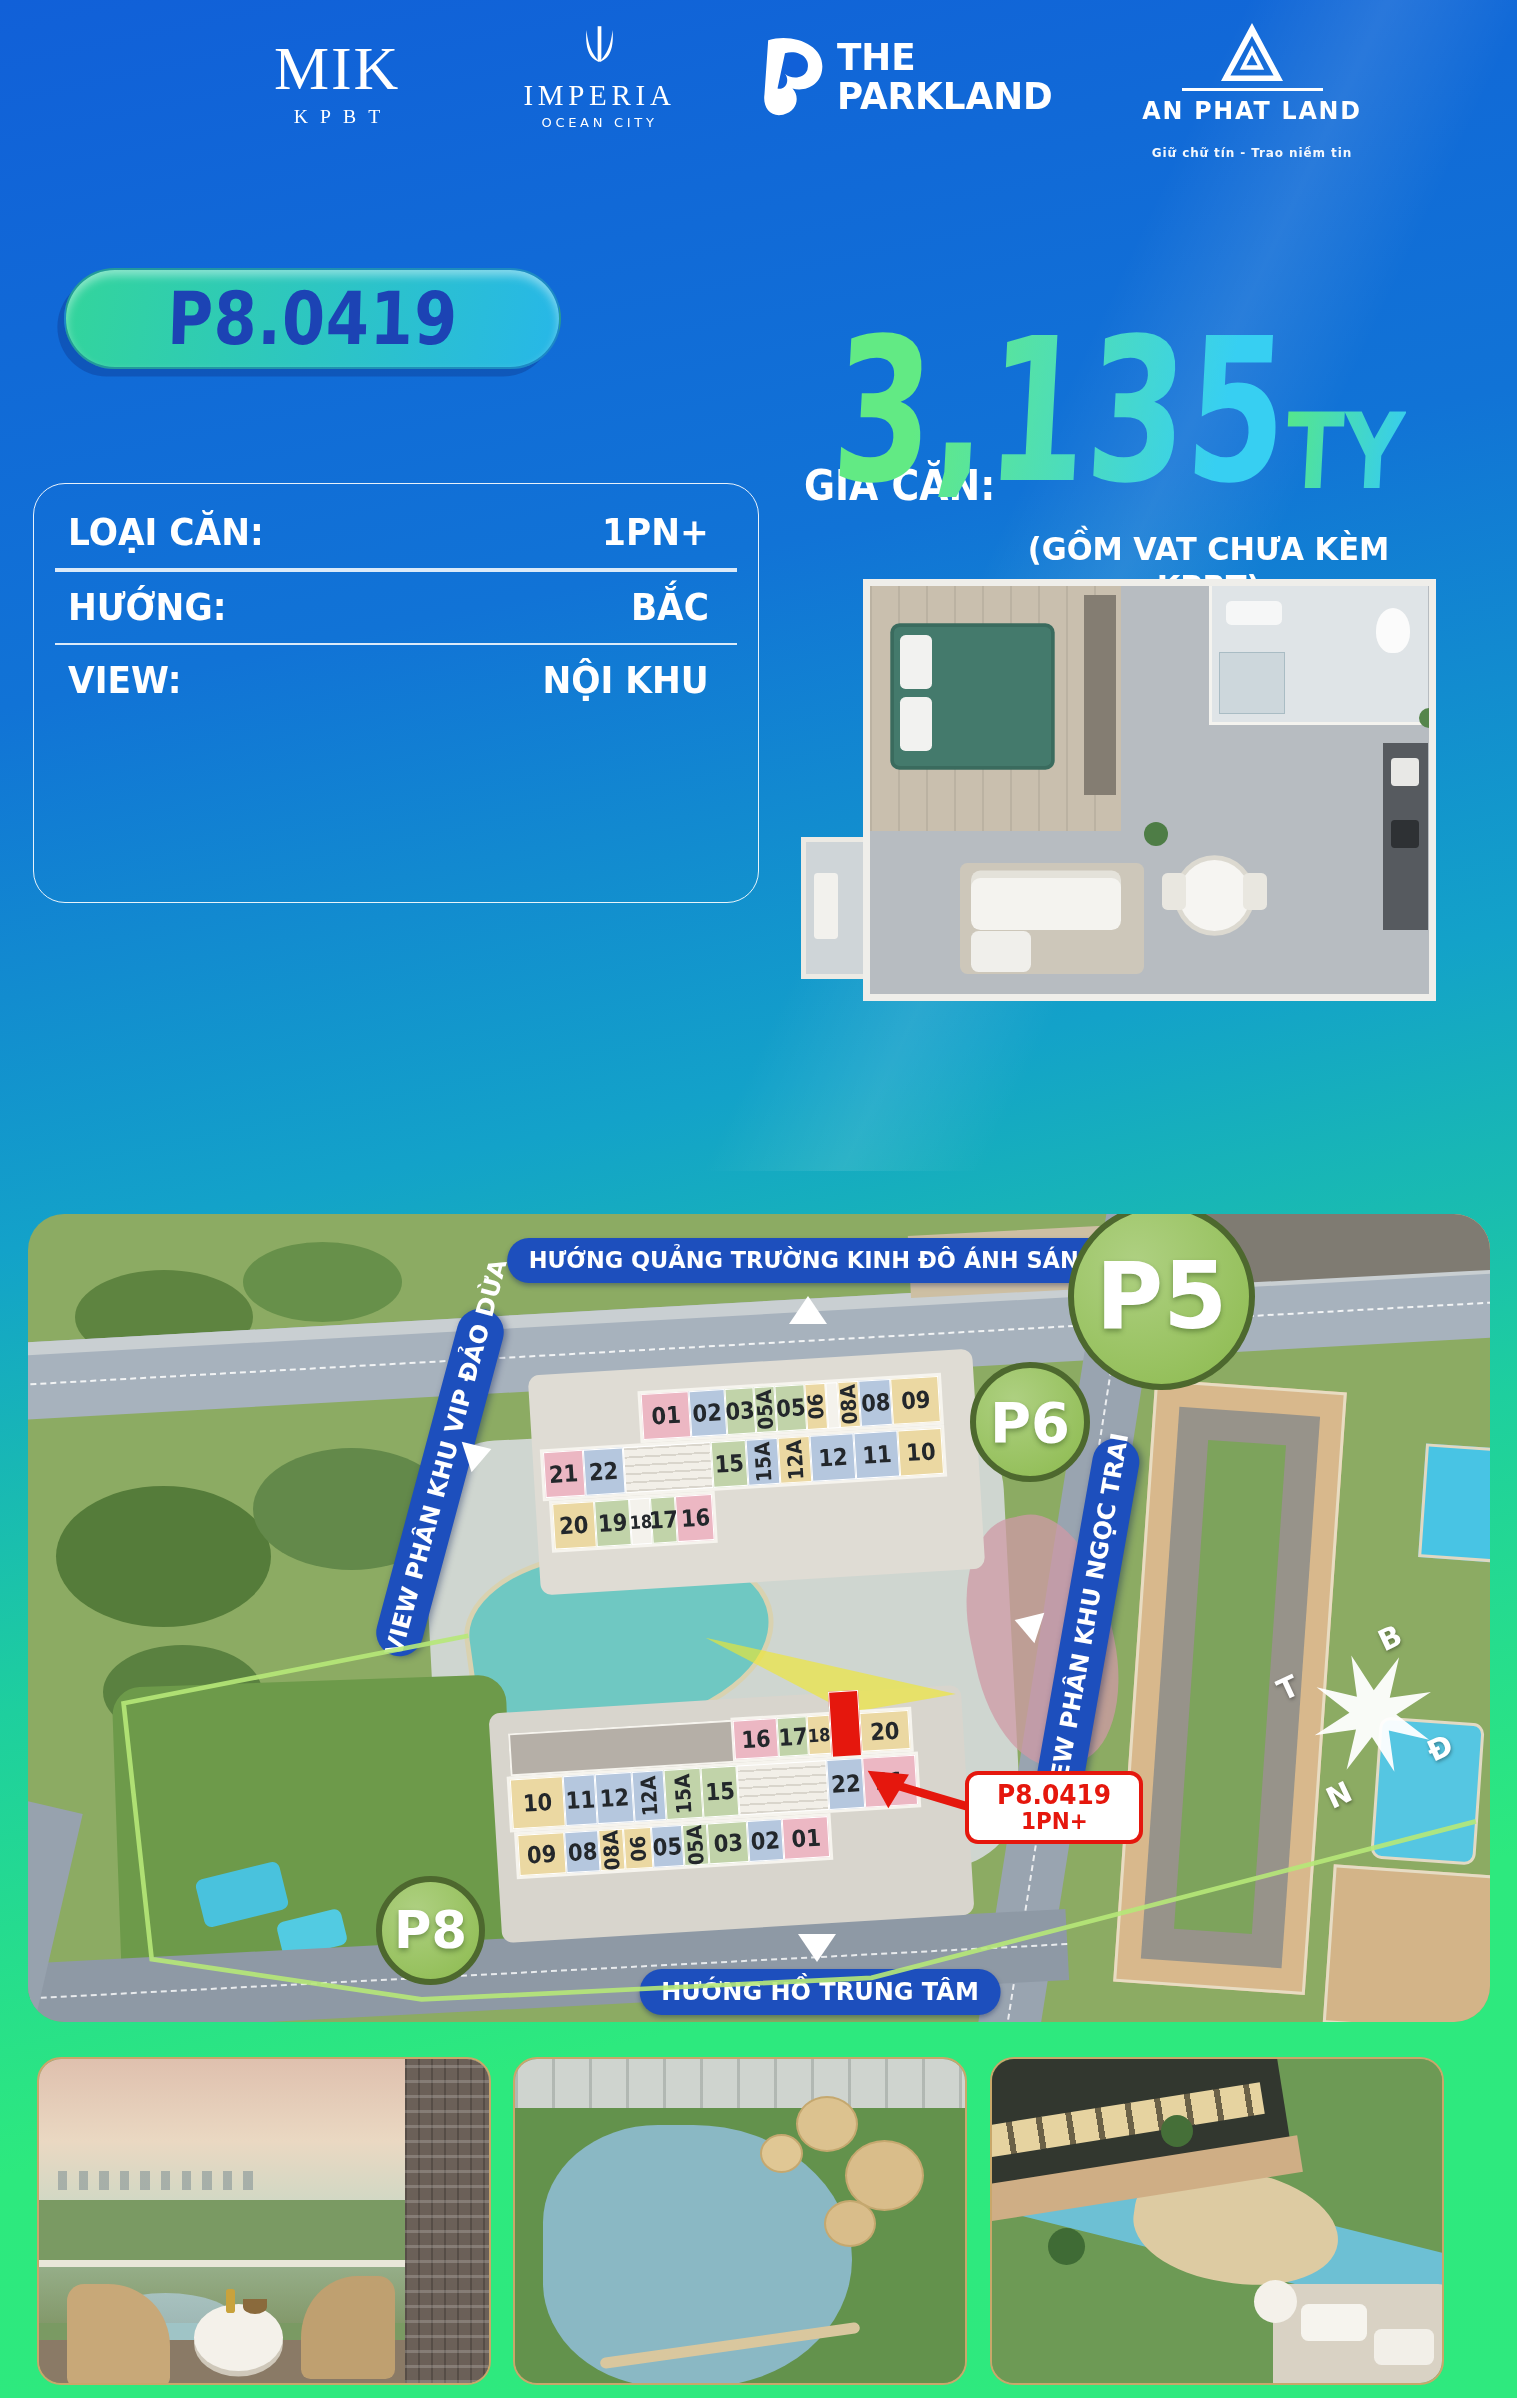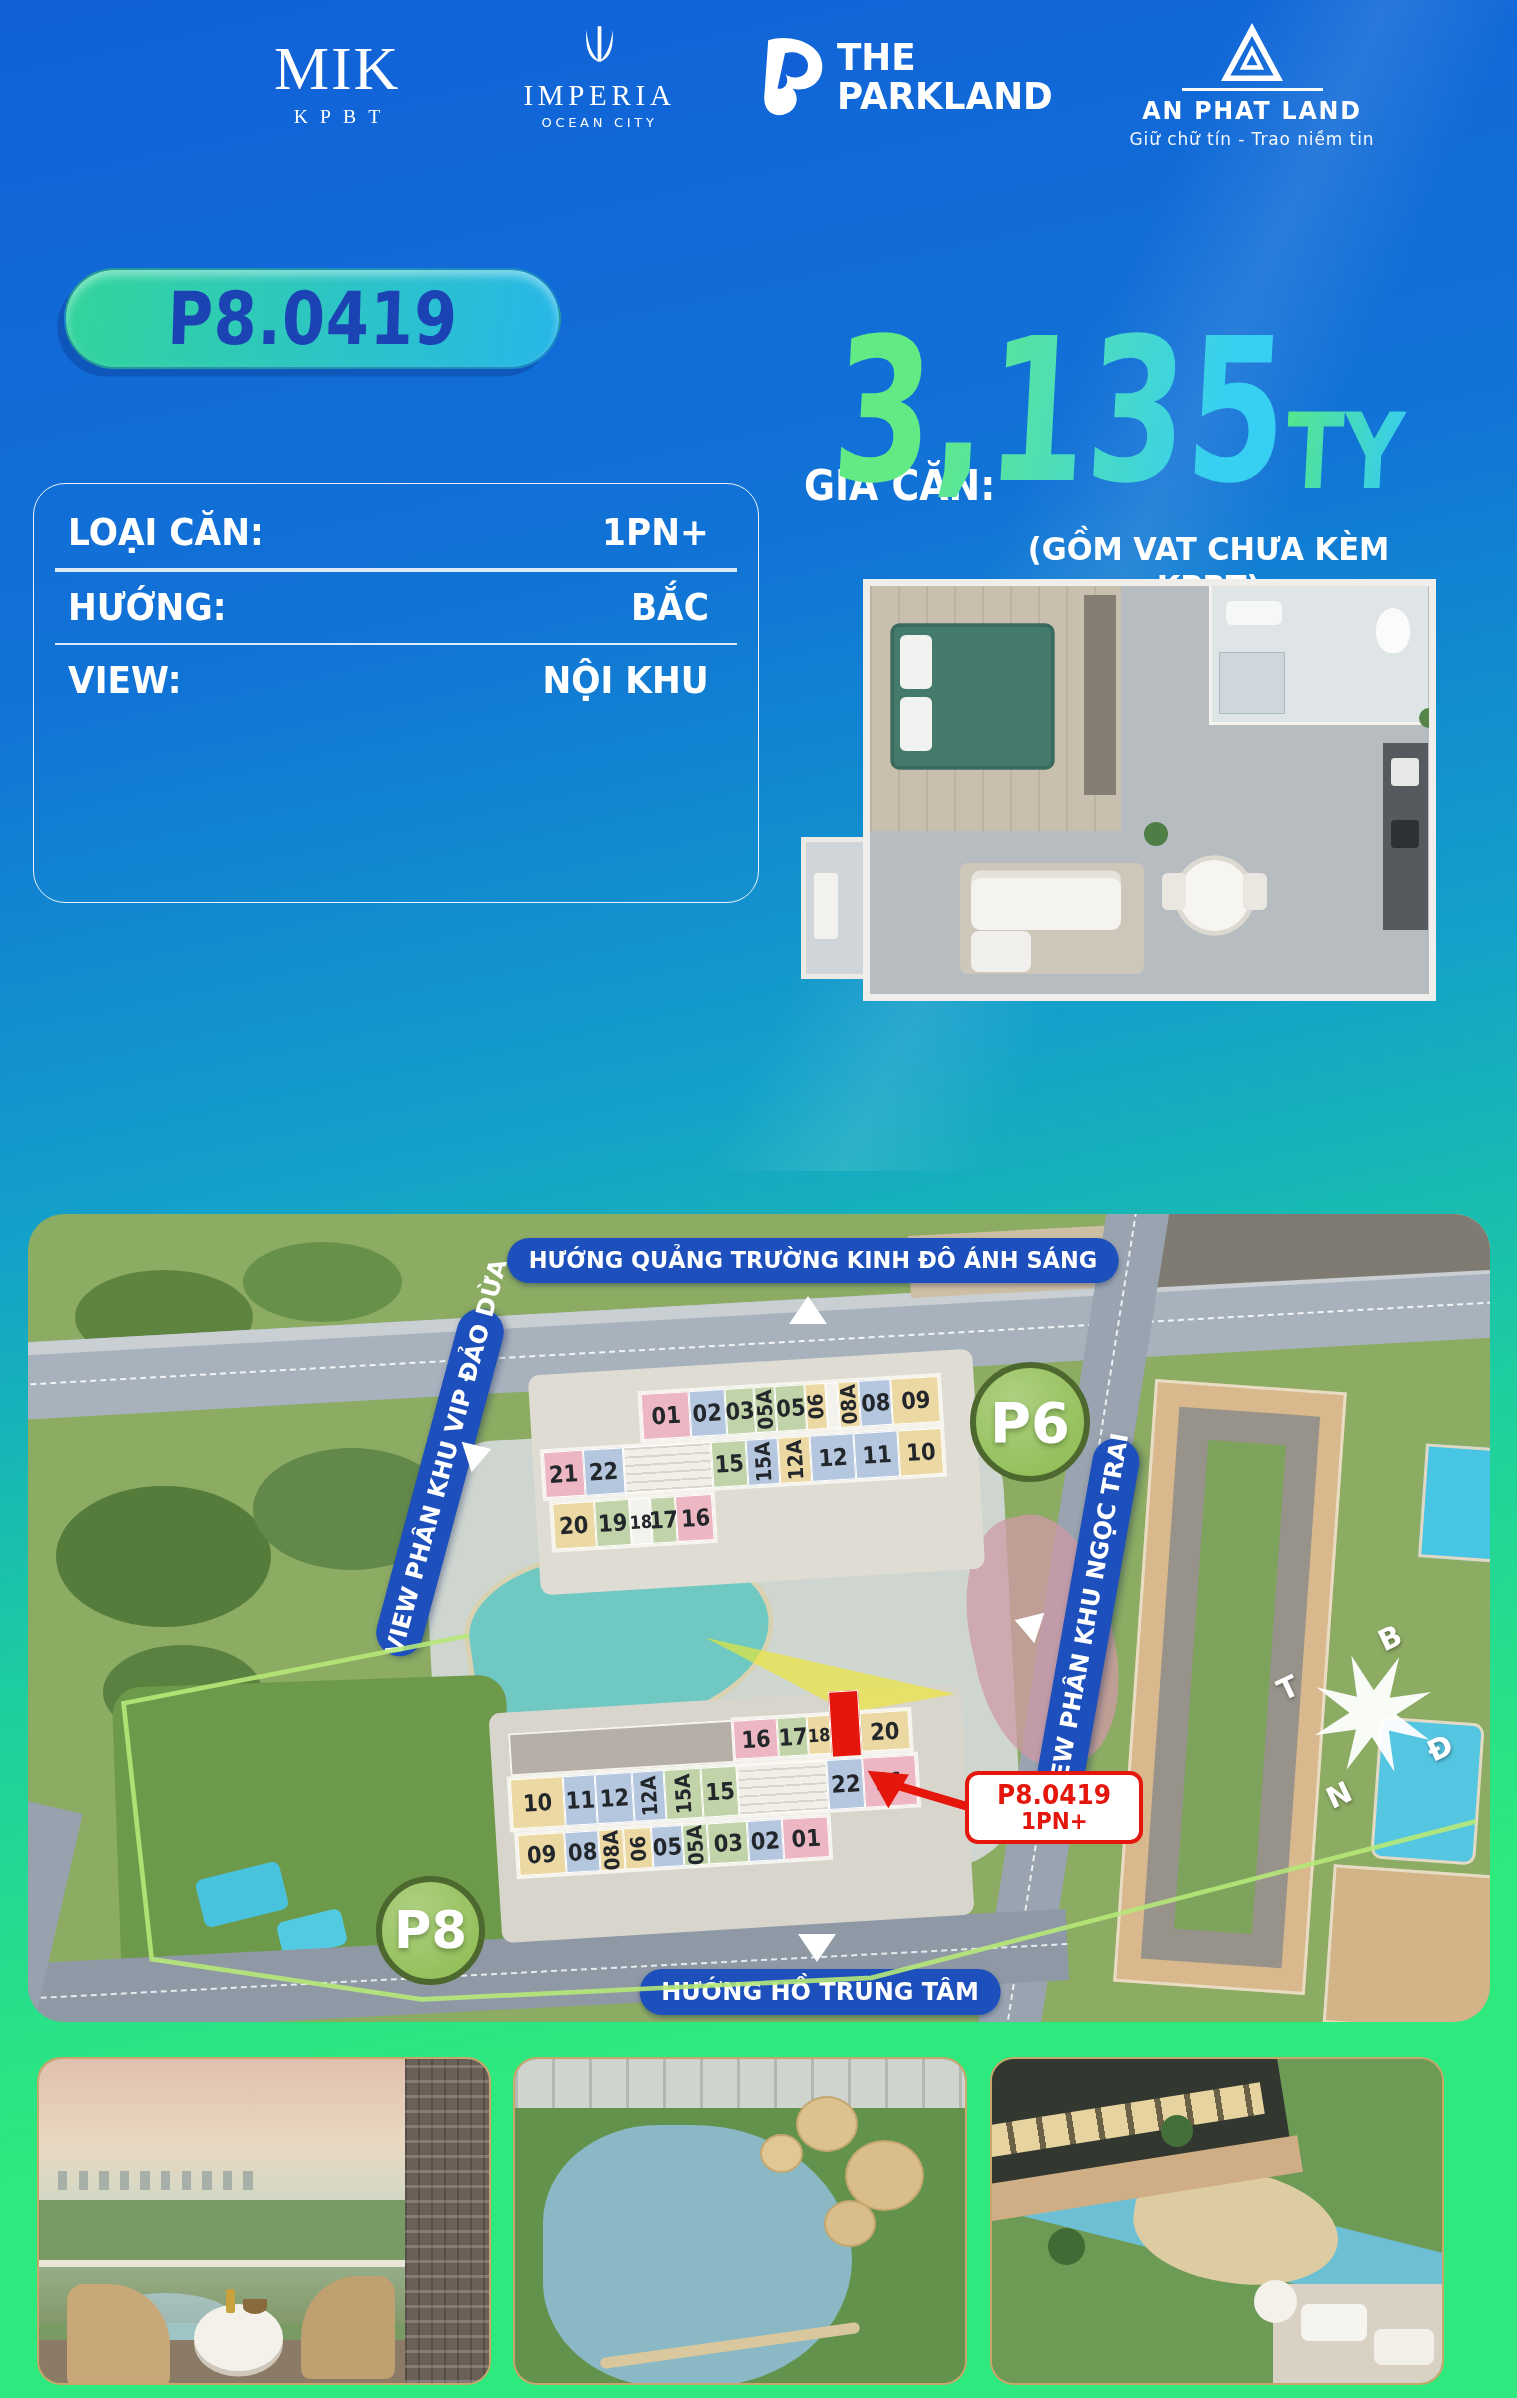--- a/index.html
+++ b/index.html
@@ -23,21 +23,21 @@
   .mik .l1{font-family:"Liberation Serif","DejaVu Serif",serif;font-size:62px;line-height:1;letter-spacing:1.9px;}
   .mik .l2{font-family:"Liberation Serif","DejaVu Serif",serif;font-size:19.7px;letter-spacing:12px;margin-top:5.6px;text-indent:12px;}
   .imperia{left:506px;top:24px;width:187px;}
   .imperia .l1{font-family:"Liberation Serif","DejaVu Serif",serif;font-size:29px;letter-spacing:4.7px;margin-top:3.7px;}
   .imperia .l2{font-size:13px;letter-spacing:3.7px;margin-top:3.7px;}
   .parkland{left:757px;top:36px;width:319px;display:flex;align-items:center;text-align:left;}
   .parkland .txt{font-size:38px;line-height:1.02;font-weight:bold;letter-spacing:0;margin-left:11.2px;transform:scaleX(.94);transform-origin:left;}
   .anphat{left:1121px;top:20.6px;width:262px;}
   .anphat .rule{width:141px;height:2.8px;background:#fff;margin:5.6px auto 4.7px;}
   .anphat .l1{font-size:25px;font-weight:bold;letter-spacing:1.9px;transform:scaleX(.95);}
-  .anphat .l2{font-size:17px;letter-spacing:0.9px;margin-top:4px;opacity:.95;}
+  .anphat .l2{font-size:12px;letter-spacing:0.9px;margin-top:21px;opacity:.95;font-weight:bold;}
   
   .badge{left:64px;top:268px;width:497px;height:101px;border-radius:51px;
     background:linear-gradient(100deg,var(--badge-a),var(--badge-b));
     border:2.8px solid rgba(10,50,140,.35);
     box-shadow:-7.5px 8.4px 0 -0.9px rgba(13,62,150,.45), inset 0 5.6px 9.4px rgba(255,255,255,.45);
     display:flex;align-items:center;justify-content:center;}
   .badge span{font-size:73px;font-weight:bold;color:var(--badge-text);transform:scaleX(.85) skewX(-2deg);letter-spacing:0.9px;}
   
   .price-label{left:804px;top:461px;font-size:42px;font-weight:bold;transform:scaleX(.9);transform-origin:left;}
   .price-value{right:82px;top:326px;display:flex;align-items:flex-end;line-height:.86;
@@ -504,20 +504,21 @@
   <div class="pill pill-top">HƯỚNG QUẢNG TRƯỜNG KINH ĐÔ ÁNH SÁNG</div>
   <div class="tri tri-up"></div>
   <div class="pill pill-bot">HƯỚNG HỒ TRUNG TÂM</div>
   <div class="tri tri-down"></div>
 
   <div class="banner banner-left">VIEW PHÂN KHU VIP ĐẢO DỪA</div>
   <div class="tri arr-right"></div>
   <div class="banner banner-right">VIEW PHÂN KHU NGỌC TRAI</div>
   <div class="tri arr-left"></div>
 
+  <div class="zone zone-p5">P5</div>
   <div class="zone zone-p6">P6</div>
   <div class="zone zone-p8">P8</div>
 
   <svg class="overlay2" width="1462" height="808" viewBox="0 0 1560 862" style="pointer-events:none;">
     <polygon fill="#ffffff" opacity="0.95" points="1412,471 1436,508 1463,473 1453,516 1497,510 1460,534 1495,561 1452,551 1458,595 1434,558 1407,593 1417,550 1373,556 1410,532 1375,505 1418,515"></polygon>
   </svg>
   <div class="compass-letter" style="left:1351px;top:407px;">B</div>
   <div class="compass-letter" style="left:1250px;top:457px;">T</div>
   <div class="compass-letter" style="left:1400px;top:517px;">Đ</div>
   <div class="compass-letter" style="left:1299px;top:564px;">N</div>

